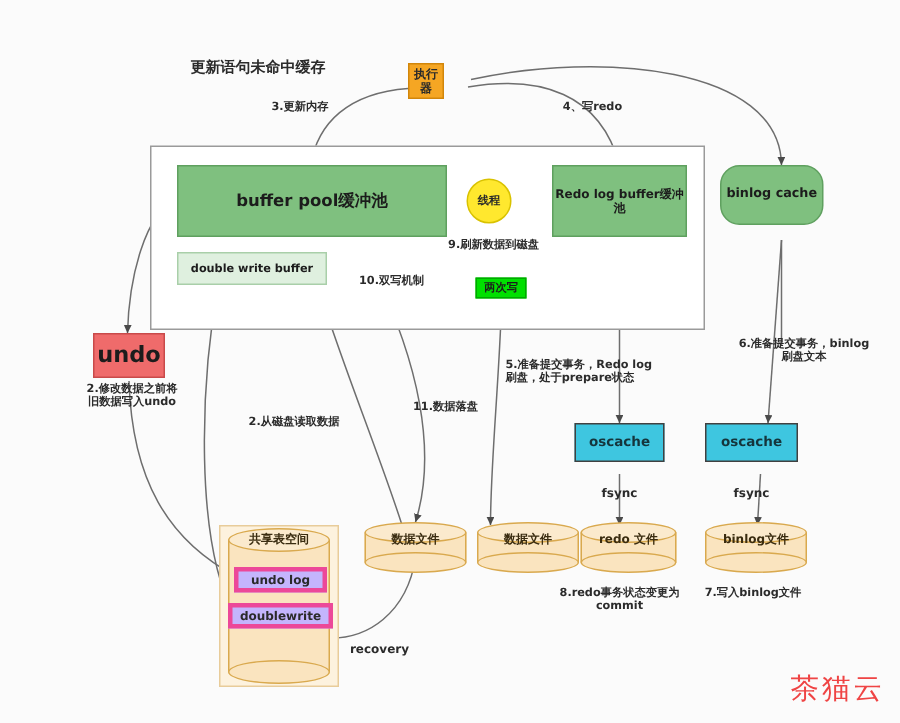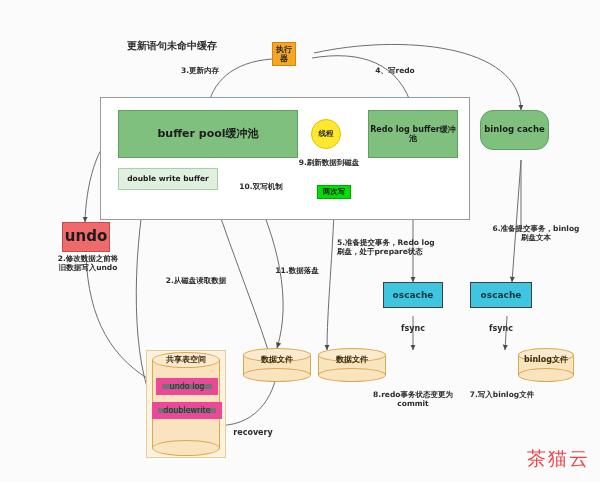--- a/index.html
+++ b/index.html
@@ -191,27 +191,27 @@
     align-items: center;
     justify-content: center;
     font-size: 8px;
     font-weight: bold;
     color: #3a2c10;
     z-index: 3;
   }
   .tank-sub {
     position: absolute;
     box-sizing: border-box;
-    background: #737373;
-    border: 6px solid #ec4899;
+    background: #c4b5fd;
+    border: 3px solid #ec4899;
     display: flex;
     align-items: center;
     justify-content: center;
     font-size: 8px;
-    font-weight: normal;
+    font-weight: bold;
     color: #2a2a2a;
     z-index: 4;
   }
   .tank-shell {
     position: absolute;
     box-sizing: border-box;
     background: #fdf2de;
     border: 1px solid #e8cc9a;
     z-index: 2;
   }
@@ -319,22 +319,28 @@
     <div class="cyl-text">数据文件</div>
   </div>
 
   <div class="cyl" style="left:318px; top:348px; width:68px; height:34px;">
     <div class="cyl-body"></div>
     <div class="cyl-bottom"></div>
     <div class="cyl-top"></div>
     <div class="cyl-text">数据文件</div>
   </div>
 
-
-  <div class="cyl" style="left:470px; top:348px; width:56px; height:34px;margin-left:48px;">
+  <div class="cyl" style="left:387px; top:348px; width:64px; height:34px;">
+    <div class="cyl-body"></div>
+    <div class="cyl-bottom"></div>
+    <div class="cyl-top"></div>
+    <div class="cyl-text">redo 文件</div>
+  </div>
+
+  <div class="cyl" style="left:470px; top:348px; width:68px; height:34px;">
     <div class="cyl-body"></div>
     <div class="cyl-bottom"></div>
     <div class="cyl-top"></div>
     <div class="cyl-text">binlog文件</div>
   </div>
 
   <div class="label" style="left:165px; top:66px; width:70px;">3.更新内存</div>
 
   <div class="label" style="left:360px; top:66px; width:70px;">4、写redo</div>
 

